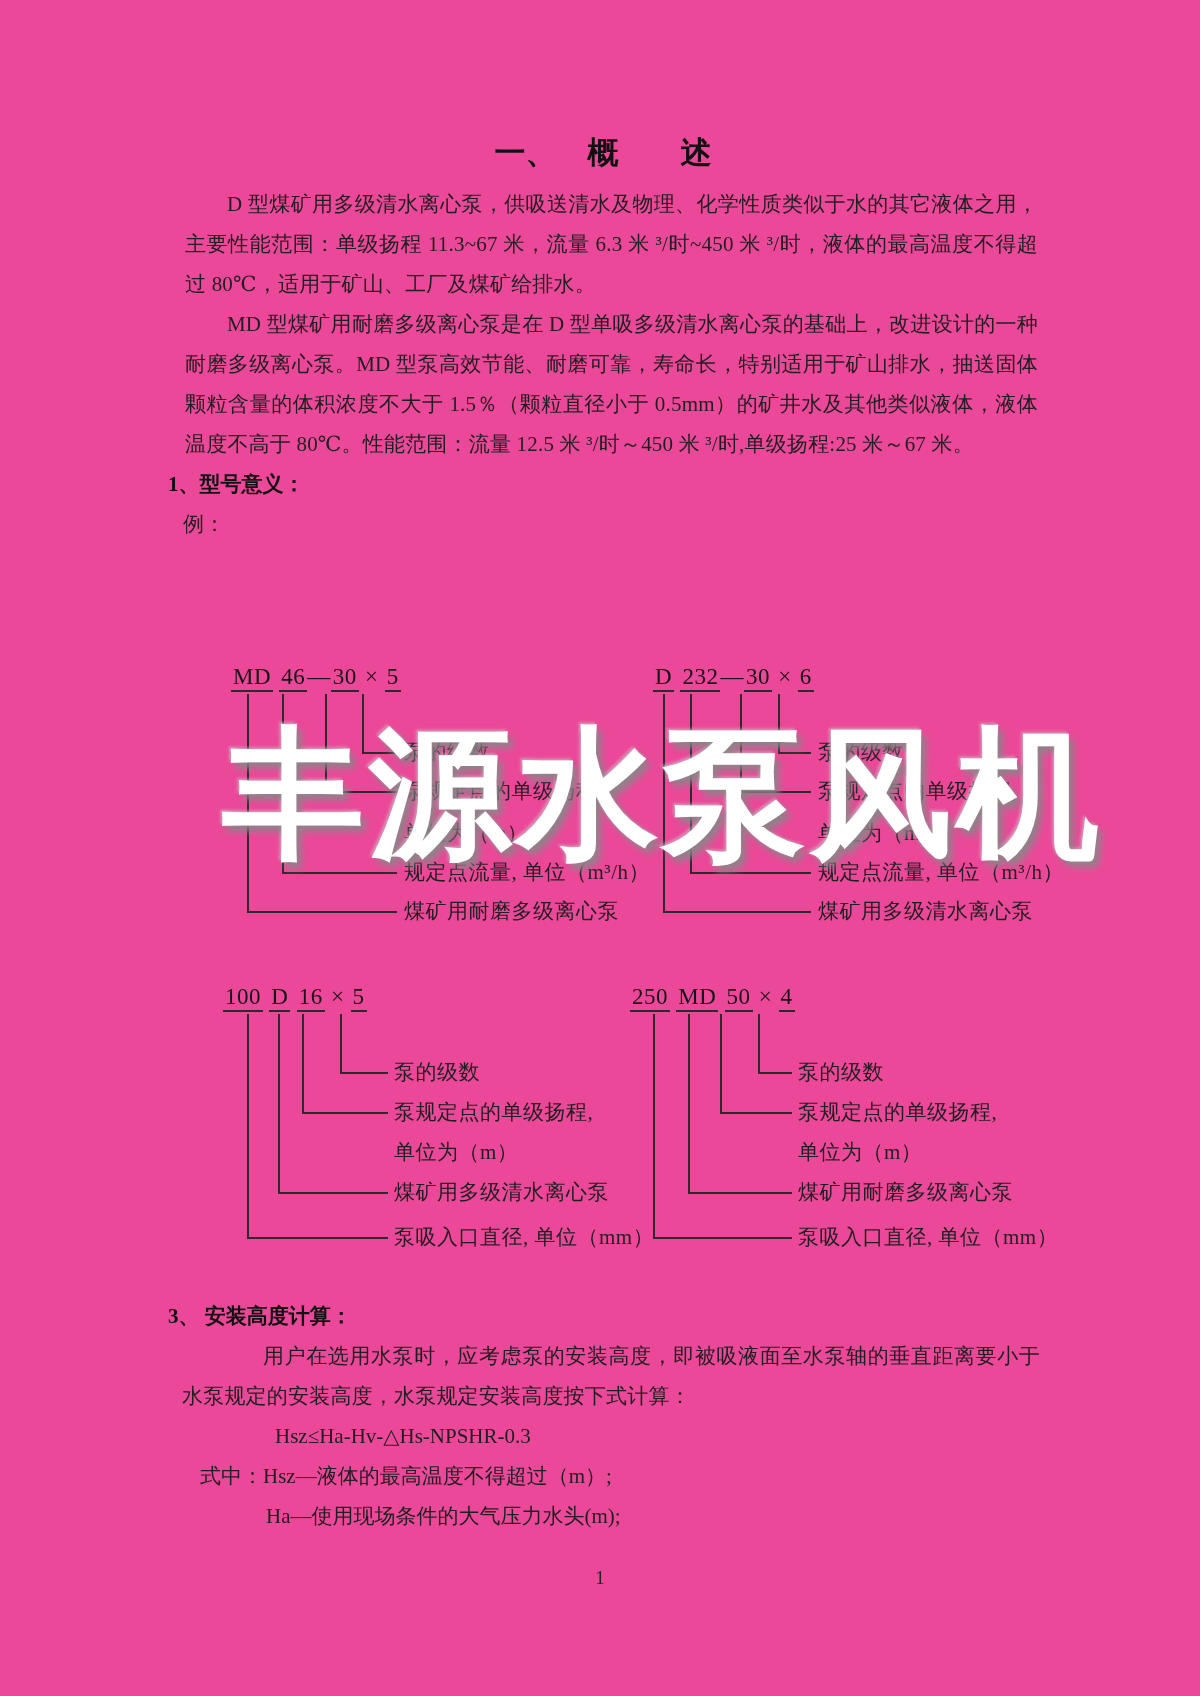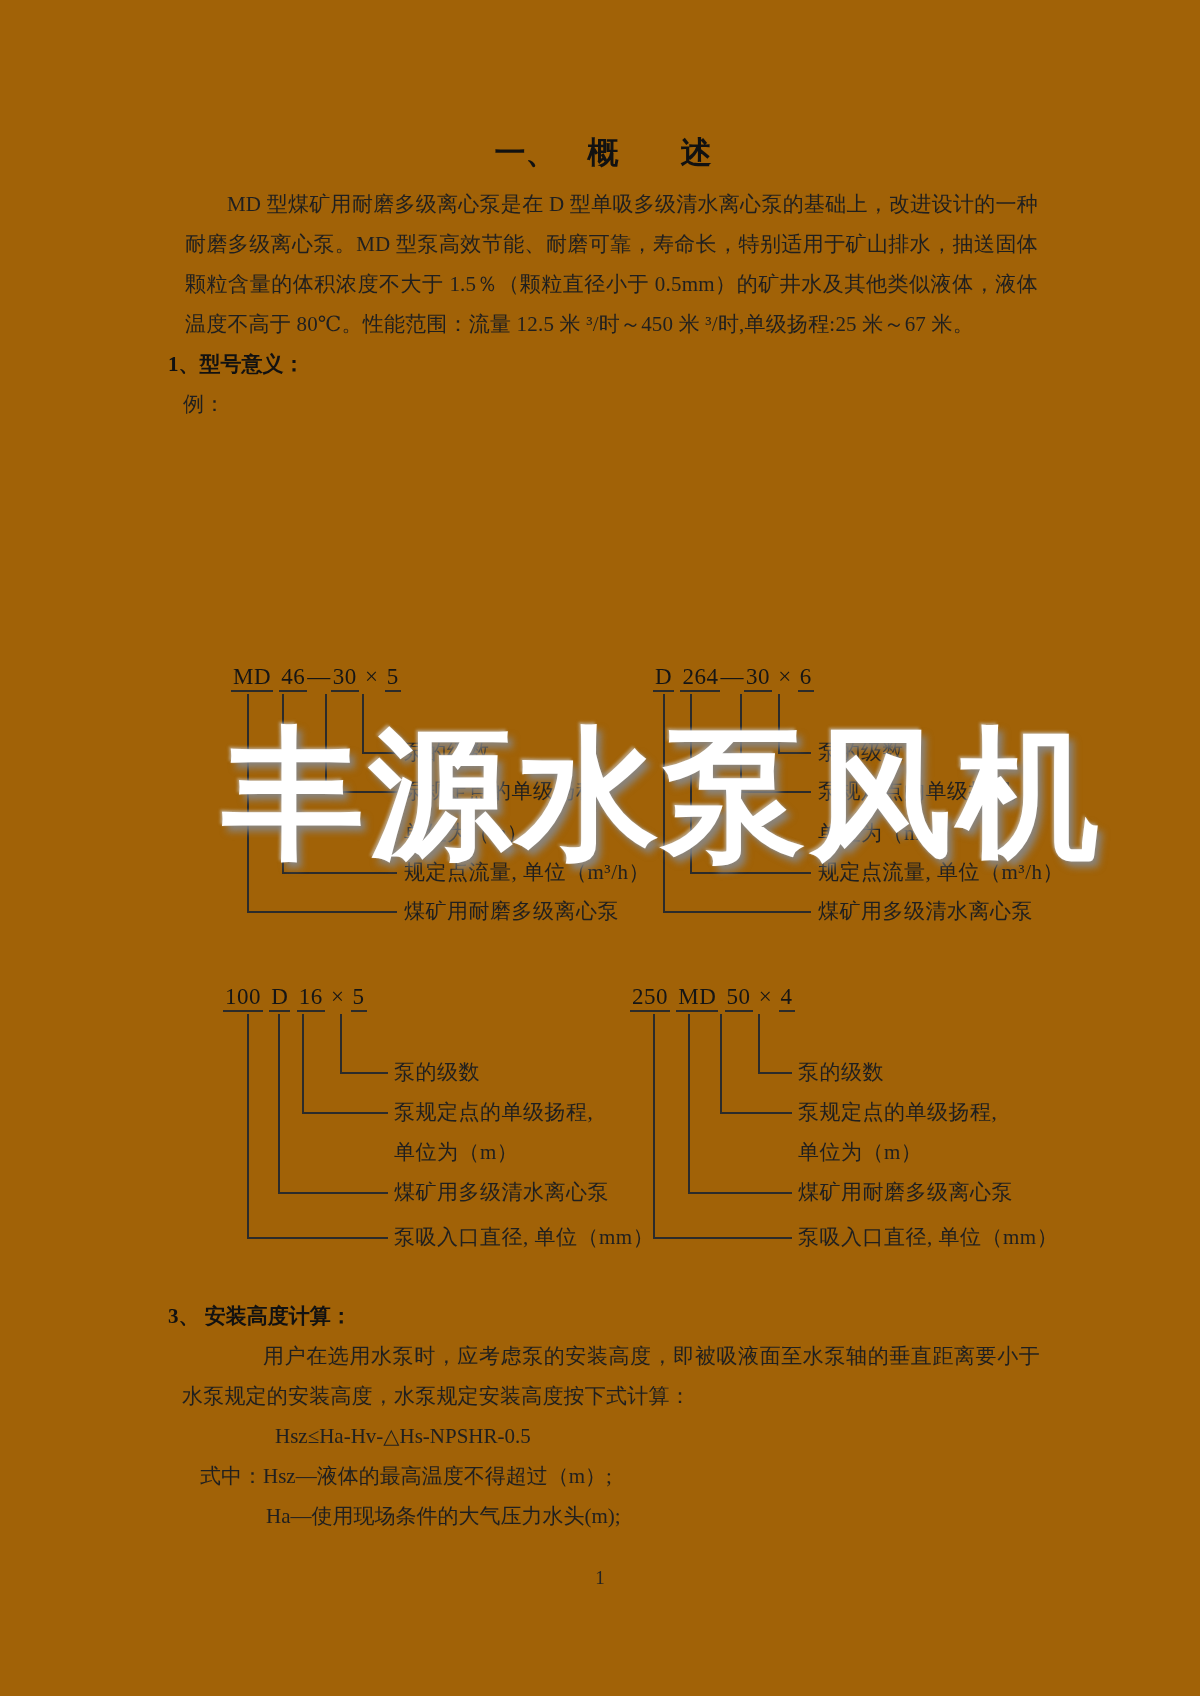--- a/index.html
+++ b/index.html
@@ -1,17 +1,17 @@
 <!DOCTYPE html>
 <html><head>
 <meta charset="utf-8">
 <style>
   html,body{margin:0;padding:0;background:#ffffff;}
   .page{
-    position:relative;width:1200px;height:1696px;background:#a16207;
+    position:relative;width:1200px;height:1696px;background:#ec4899;
     font-family:"Liberation Serif","DejaVu Serif",serif;color:#1f1f1f;
     overflow:hidden;
   }
   
   .t-block{position:absolute;left:168px;top:130px;width:870px;z-index:1;}
   .b-block{position:absolute;left:168px;top:1296px;width:880px;z-index:1;}
   .doc-title{
     margin:0 0 8px 0;font-size:31px;line-height:46px;font-weight:bold;
     text-align:center;color:#111;
   }
@@ -54,20 +54,21 @@
     pointer-events:none;
   }
 </style>
 </head>
 <body>
 
 <div class="page">
 
   <div class="t-block">
     <h1 class="doc-title">一、　概　　述</h1>
+    <p class="body-para">D 型煤矿用多级清水离心泵，供吸送清水及物理、化学性质类似于水的其它液体之用，主要性能范围：单级扬程 11.3~67 米，流量 6.3 米 ³/时~450 米 ³/时，液体的最高温度不得超过 80℃，适用于矿山、工厂及煤矿给排水。</p>
     <p class="body-para">MD 型煤矿用耐磨多级离心泵是在 D 型单吸多级清水离心泵的基础上，改进设计的一种耐磨多级离心泵。MD 型泵高效节能、耐磨可靠，寿命长，特别适用于矿山排水，抽送固体颗粒含量的体积浓度不大于 1.5％（颗粒直径小于 0.5mm）的矿井水及其他类似液体，液体温度不高于 80℃。性能范围：流量 12.5 米 ³/时～450 米 ³/时,单级扬程:25 米～67 米。</p>
     <h2 class="sec-heading">1、型号意义：</h2>
     <p class="example-line">例：</p>
   </div>
 
   <div class="diag-layer">
 
     <div class="model-code" style="left:231px;top:663px;"><span class="seg">MD</span><span>&nbsp;</span><span class="seg">46</span><span>—</span><span class="seg">30</span><span>&nbsp;×&nbsp;</span><span class="seg">5</span></div>
     <div class="vl" style="left:362px;top:694px;height:58px;"></div>
     <div class="vl" style="left:325px;top:694px;height:97px;"></div>
@@ -76,21 +77,21 @@
     <div class="hl" style="left:362px;top:752px;width:35px;"></div>
     <div class="hl" style="left:325px;top:791px;width:72px;"></div>
     <div class="hl" style="left:282px;top:872px;width:115px;"></div>
     <div class="hl" style="left:247px;top:911px;width:150px;"></div>
     <div class="dlabel" style="left:404px;top:739px;">泵的级数</div>
     <div class="dlabel" style="left:404px;top:778px;">泵规定点的单级扬程,</div>
     <div class="dlabel" style="left:404px;top:820px;">单位为（m）</div>
     <div class="dlabel" style="left:404px;top:859px;">规定点流量, 单位（m³/h）</div>
     <div class="dlabel" style="left:404px;top:898px;">煤矿用耐磨多级离心泵</div>
 
-    <div class="model-code" style="left:653px;top:663px;"><span class="seg">D</span><span>&nbsp;</span><span class="seg">264</span><span>—</span><span class="seg">30</span><span>&nbsp;×&nbsp;</span><span class="seg">6</span></div>
+    <div class="model-code" style="left:653px;top:663px;"><span class="seg">D</span><span>&nbsp;</span><span class="seg">232</span><span>—</span><span class="seg">30</span><span>&nbsp;×&nbsp;</span><span class="seg">6</span></div>
     <div class="vl" style="left:778px;top:694px;height:58px;"></div>
     <div class="vl" style="left:740px;top:694px;height:97px;"></div>
     <div class="vl" style="left:690px;top:694px;height:178px;"></div>
     <div class="vl" style="left:663px;top:694px;height:217px;"></div>
     <div class="hl" style="left:778px;top:752px;width:33px;"></div>
     <div class="hl" style="left:740px;top:791px;width:71px;"></div>
     <div class="hl" style="left:690px;top:872px;width:121px;"></div>
     <div class="hl" style="left:663px;top:911px;width:148px;"></div>
     <div class="dlabel" style="left:818px;top:739px;">泵的级数</div>
     <div class="dlabel" style="left:818px;top:778px;">泵规定点的单级扬程,</div>
@@ -126,21 +127,21 @@
     <div class="dlabel" style="left:798px;top:1099px;">泵规定点的单级扬程,</div>
     <div class="dlabel" style="left:798px;top:1139px;">单位为（m）</div>
     <div class="dlabel" style="left:798px;top:1179px;">煤矿用耐磨多级离心泵</div>
     <div class="dlabel" style="left:798px;top:1224px;">泵吸入口直径, 单位（mm）</div>
 
   </div>
 
   <div class="b-block">
     <h3 class="sec-heading">3、 安装高度计算：</h3>
     <p class="b-para">用户在选用水泵时，应考虑泵的安装高度，即被吸液面至水泵轴的垂直距离要小于水泵规定的安装高度，水泵规定安装高度按下式计算：</p>
-    <p class="formula-line">Hsz≤Ha-Hv-△Hs-NPSHR-0.5</p>
+    <p class="formula-line">Hsz≤Ha-Hv-△Hs-NPSHR-0.3</p>
     <p class="def1-line">式中：Hsz—液体的最高温度不得超过（m）;</p>
     <p class="def2-line">Ha—使用现场条件的大气压力水头(m);</p>
   </div>
 
   <div class="watermark">丰源水泵风机</div>
 
   <div class="page-num">1</div>
 
 </div>
 

